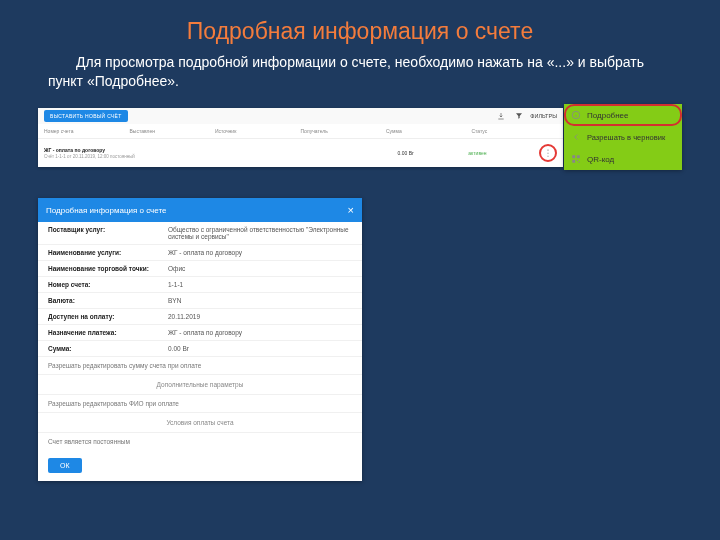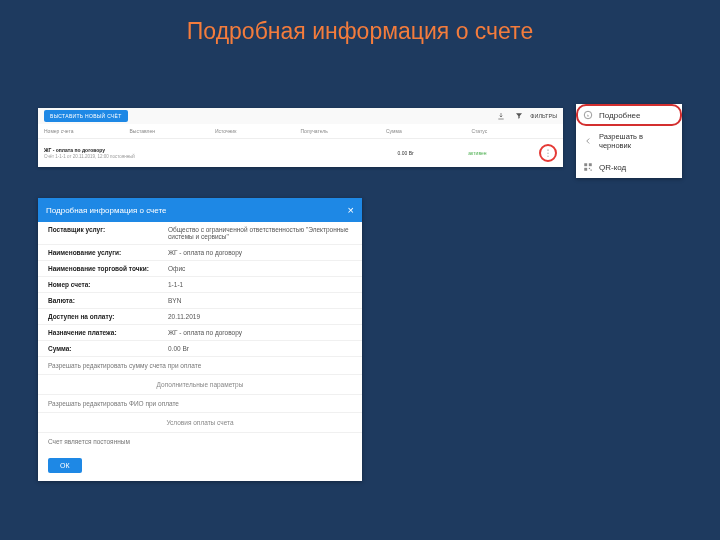--- a/index.html
+++ b/index.html
@@ -17,21 +17,21 @@
   .thead{display:flex;padding:4px 6px;font-size:5px;color:#888;border-bottom:1px solid #eee}
   .thead span{flex:1}
   .trow{display:flex;align-items:center;padding:5px 6px;font-size:5px;color:#333;position:relative}
   .trow .c{flex:1}
   .trow .name{font-weight:600;color:#222}
   .trow .sub{color:#999;font-size:4.5px;margin-top:1px}
   .dots{border:2px solid #e53935;border-radius:50%;width:14px;height:14px;display:flex;align-items:center;justify-content:center;color:#888;font-size:9px;line-height:1}
   .status-pill{color:#4caf50;font-size:5px}
 
   
-  .shot-menu{position:absolute;right:38px;top:86px;width:106px;background:#ffffff;box-shadow:0 1px 4px rgba(0,0,0,.35);font-size:8px;color:#333}
+  .shot-menu{position:absolute;right:38px;top:86px;width:118px;background:#84cc16;box-shadow:0 1px 4px rgba(0,0,0,.35);font-size:8px;color:#333}
   .menu-item{display:flex;align-items:center;gap:6px;padding:6px 7px}
   .menu-item.hl{outline:2px solid #d32f2f;outline-offset:-2px;border-radius:10px}
   .mic{width:10px;height:10px;display:inline-flex;align-items:center;justify-content:center;color:#888}
   .mic svg{width:10px;height:10px}
 
   
   .shot-modal{position:absolute;left:38px;top:180px;width:324px;background:#fff;font-size:7px;color:#333;box-shadow:0 1px 4px rgba(0,0,0,.35)}
   .modal-head{background:#1e88e5;color:#fff;display:flex;align-items:center;justify-content:space-between;padding:6px 8px;font-size:8px}
   .modal-head .x{color:#fff;font-size:11px;cursor:pointer}
   .mrow{display:flex;padding:4px 10px;border-bottom:1px solid #f0f0f0}
@@ -40,20 +40,21 @@
   .mplain{padding:5px 10px;color:#777;font-size:6.5px;border-bottom:1px solid #f0f0f0}
   .msect{text-align:center;color:#888;font-size:6.5px;padding:6px 0;border-bottom:1px solid #f0f0f0}
   .mfoot{padding:8px 10px}
   .btn-ok{background:#1e88e5;color:#fff;font-size:7px;padding:4px 12px;border-radius:2px;display:inline-block}
 </style>
 </head>
 <body>
 
 <div class="slide">
   <div class="title">Подробная информация о счете</div>
+  <div class="desc">Для просмотра подробной информации о счете, необходимо нажать на «...» и выбрать пункт «Подробнее».</div>
 
   <div class="shot-list">
     <div class="bar">
       <span class="btn-new">ВЫСТАВИТЬ НОВЫЙ СЧЁТ</span>
       <span class="flex-spacer"></span>
       <span class="filter-ic">
         <svg viewBox="0 0 24 24" fill="none" stroke="#555" stroke-width="2">
             <path d="M12 3v12m0 0l-4-4m4 4l4-4M4 21h16"></path>
           </svg>
       </span>

